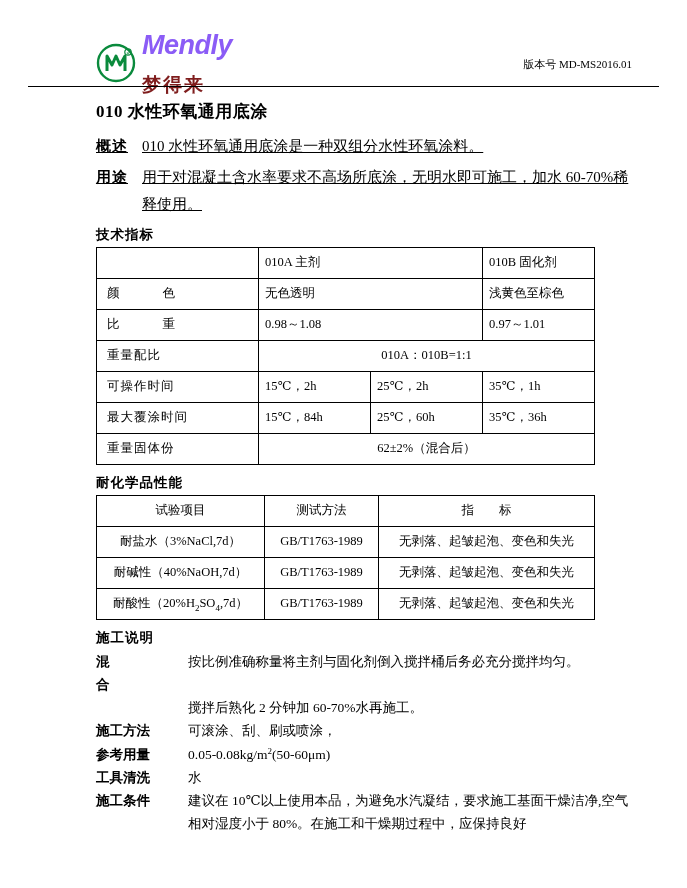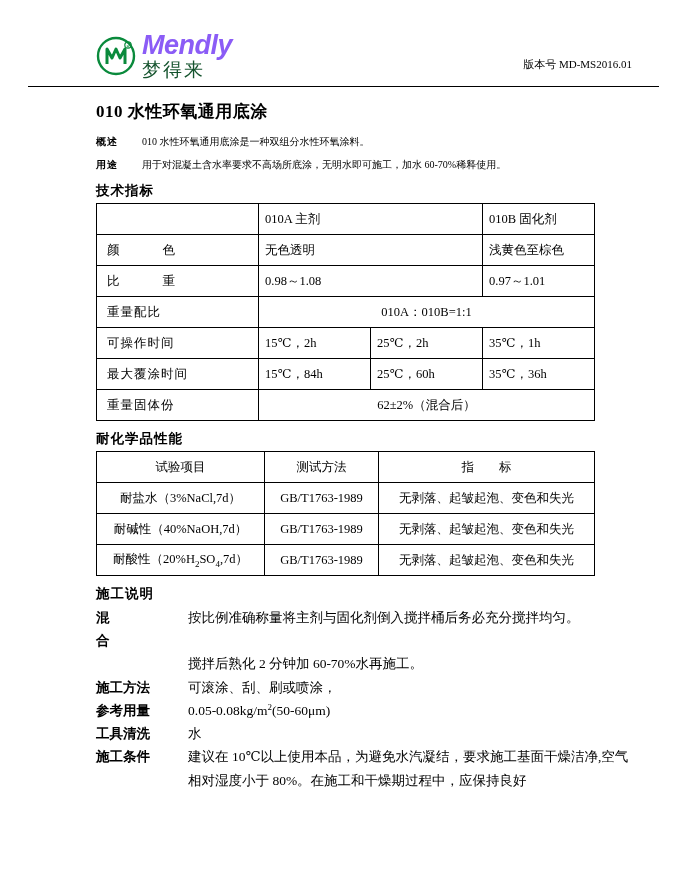--- a/index.html
+++ b/index.html
@@ -48,25 +48,25 @@
     font-family: "Liberation Sans", sans-serif;
     font-size: 27px;
     font-weight: bold;
     font-style: italic;
     color: #8b5cf6;
     letter-spacing: -0.5px;
     display: block;
   }
   .logo-cn {
     font-size: 19px;
-    font-weight: normal;
-    color: #14532d;
+    font-weight: bold;
+    color: #7f1d1d;
     letter-spacing: 2px;
     display: block;
-    margin-top: 1px;
+    margin-top: 16px;
   }
   .version {
     position: absolute;
     right: 55px;
     top: 57px;
     font-size: 11px;
     font-family: "Liberation Serif", serif;
   }
   .rule {
     position: absolute;
@@ -88,22 +88,23 @@
     font-size: 17px;
     font-weight: bold;
     margin: 8px 0 10px 96px;
     letter-spacing: 0.5px;
     font-family: "Liberation Serif", serif;
   }
 
   .para {
     display: flex;
     margin: 0 55px 0 96px;
-    font-size: 10px;
+    font-size: 15px;
     line-height: 1.75;
+    text-decoration: underline;
   }
   .para .lbl {
     font-weight: bold;
     width: 46px;
     flex: 0 0 46px;
     letter-spacing: 1px;
   }
   .para .txt {
     flex: 1;
   }

